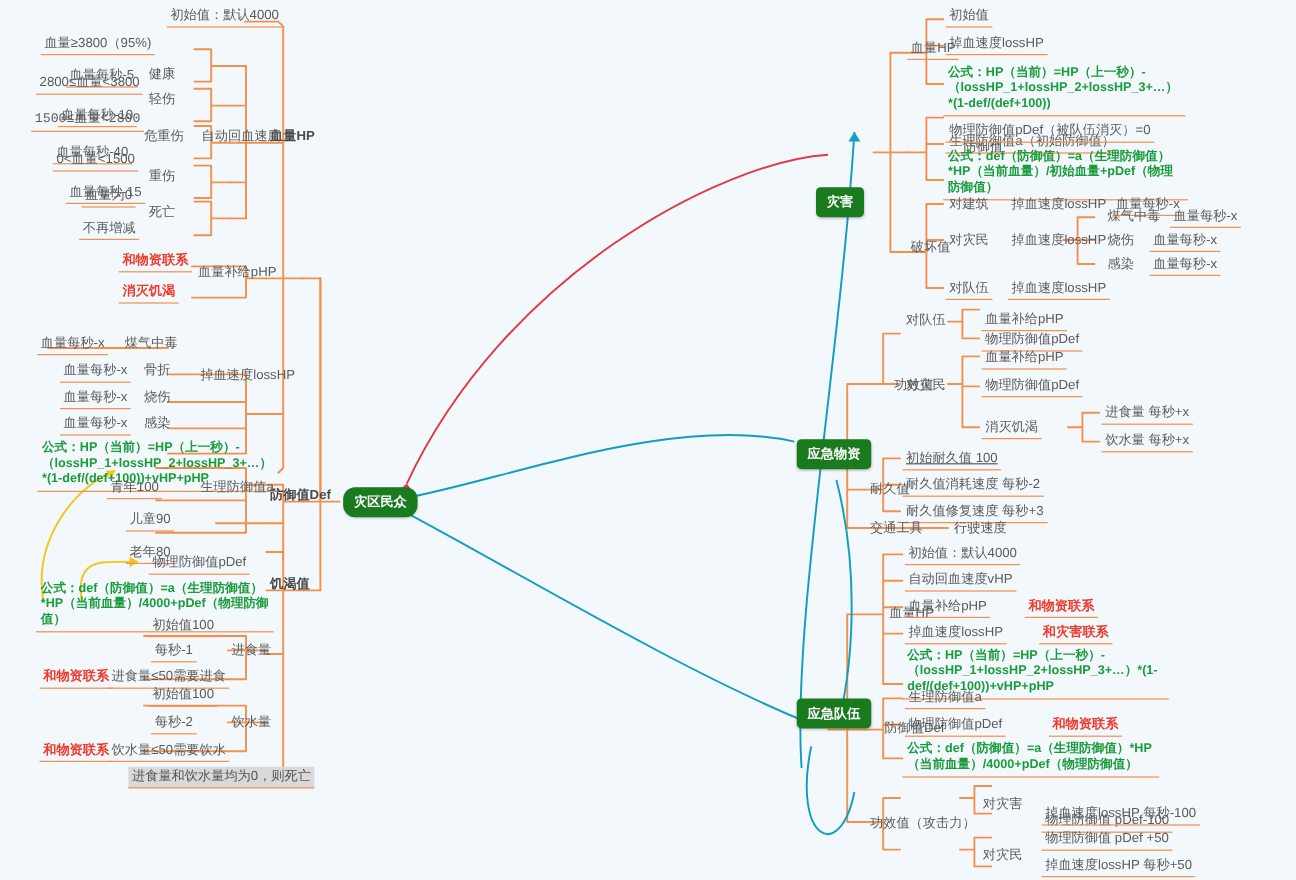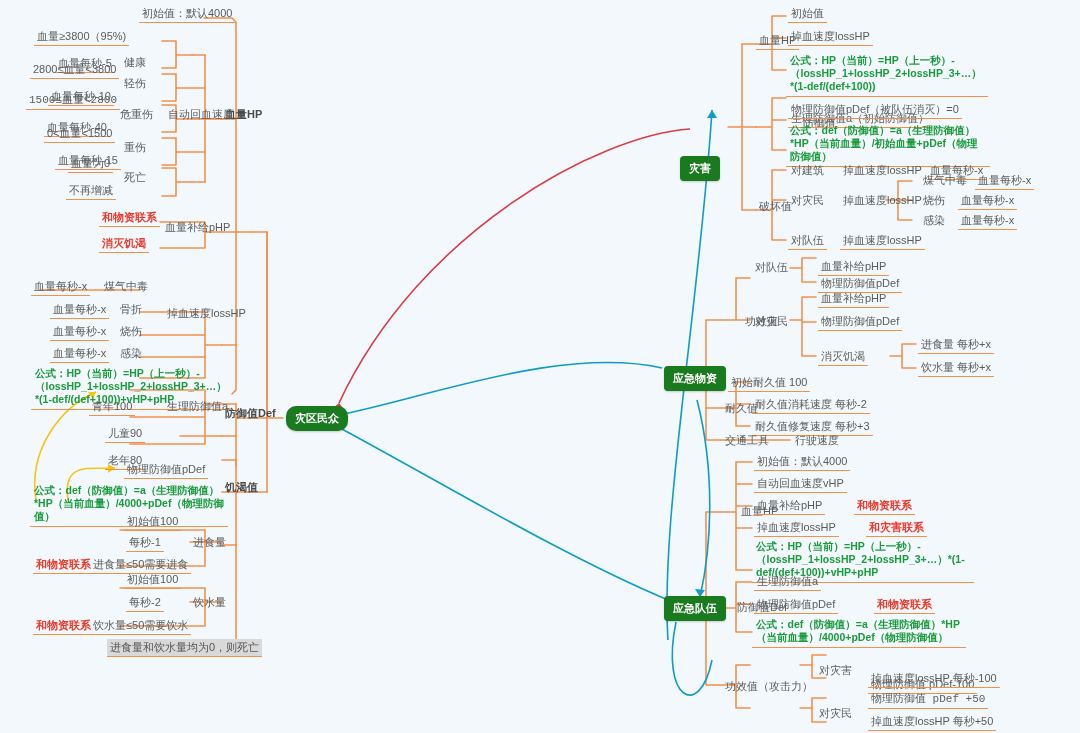--- a/index.html
+++ b/index.html
@@ -173,21 +173,21 @@
       <path d="M36 500 C 28 450 60 408 96 392" stroke="#f5c518"></path>
       <polygon points="96,392 88,392 93,399" fill="#f5c518"></polygon>
       <path d="M68 500 C 62 460 92 470 115 468" stroke="#f5c518"></path>
       <polygon points="115,468 108,464 108,473" fill="#f5c518"></polygon>
     </g>
   </svg>
 
   <div class="gnode" style="left:286px;top:406px;border-radius:10px;">灾区民众</div>
   <div class="gnode" style="left:680px;top:115px;margin-top:41px;">灾害</div>
   <div class="gnode" style="left:664px;top:366px;">应急物资</div>
-  <div class="gnode" style="left:664px;top:596px;">应急队伍</div>
+  <div class="gnode" style="left:664px;top:582px;">应急队伍</div>
 
   <div class="node bold" style="left:222px;top:106px;">血量HP</div>
   <div class="node bold" style="left:222px;top:405px;">防御值Def</div>
   <div class="node bold" style="left:222px;top:479px;">饥渴值</div>
 
   <div class="node ul" style="left:139px;top:5px;">初始值：默认4000</div>
   <div class="node" style="left:165px;top:106px;">自动回血速度</div>
 
   <div class="node" style="left:121px;top:42px;margin-top:12px;">健康</div>
   <div class="node ul" style="left:34px;top:28px;">血量≥3800（95%)</div>
@@ -279,21 +279,21 @@
   <div class="node ul" style="left:818px;top:275px;">物理防御值pDef</div>
 
   <div class="node" style="left:752px;top:313px;">对灾民</div>
   <div class="node ul" style="left:818px;top:290px;">血量补给pHP</div>
   <div class="node ul" style="left:818px;top:313px;">物理防御值pDef</div>
   <div class="node ul" style="left:818px;top:348px;">消灭饥渴</div>
   <div class="node ul" style="left:918px;top:336px;">进食量 每秒+x</div>
   <div class="node ul" style="left:918px;top:359px;">饮水量 每秒+x</div>
 
   <div class="node" style="left:722px;top:400px;">耐久值</div>
-  <div class="node ul" style="left:728px;top:374px;">初始耐久值 100</div>
+  <div class="node ul" style="left:752px;top:374px;text-decoration:underline;">初始耐久值 100</div>
   <div class="node ul" style="left:752px;top:396px;">耐久值消耗速度 每秒-2</div>
   <div class="node ul" style="left:752px;top:418px;">耐久值修复速度 每秒+3</div>
 
   <div class="node" style="left:722px;top:432px;">交通工具</div>
   <div class="node" style="left:792px;top:432px;">行驶速度</div>
 
   <div class="node" style="left:738px;top:503px;">血量HP</div>
   <div class="node ul" style="left:754px;top:453px;">初始值：默认4000</div>
   <div class="node ul" style="left:754px;top:475px;">自动回血速度vHP</div>
   <div class="node ul" style="left:754px;top:497px;">血量补给pHP</div>
@@ -306,16 +306,16 @@
   <div class="node ul" style="left:754px;top:573px;">生理防御值a</div>
   <div class="node ul" style="left:754px;top:596px;">物理防御值pDef</div>
   <div class="node ul red" style="left:874px;top:596px;">和物资联系</div>
   <div class="formula" style="left:752px;top:616px;width:206px;">公式：def（防御值）=a（生理防御值）*HP（当前血量）/4000+pDef（物理防御值）</div>
 
   <div class="node" style="left:722px;top:678px;">功效值（攻击力）</div>
   <div class="node" style="left:816px;top:662px;">对灾害</div>
   <div class="node ul" style="left:868px;top:648px;margin-top:28px;">物理防御值 pDef-100</div>
   <div class="node ul" style="left:868px;top:670px;">掉血速度lossHP 每秒-100</div>
   <div class="node" style="left:816px;top:705px;">对灾民</div>
-  <div class="node ul" style="left:868px;top:691px;font-family:Liberation Mono, monospace;">物理防御值 pDef +50</div>
+  <div class="node ul" style="left:868px;top:691px;">物理防御值 pDef +50</div>
   <div class="node ul" style="left:868px;top:713px;">掉血速度lossHP  每秒+50</div>
 
 </div>
 
 </body></html>

